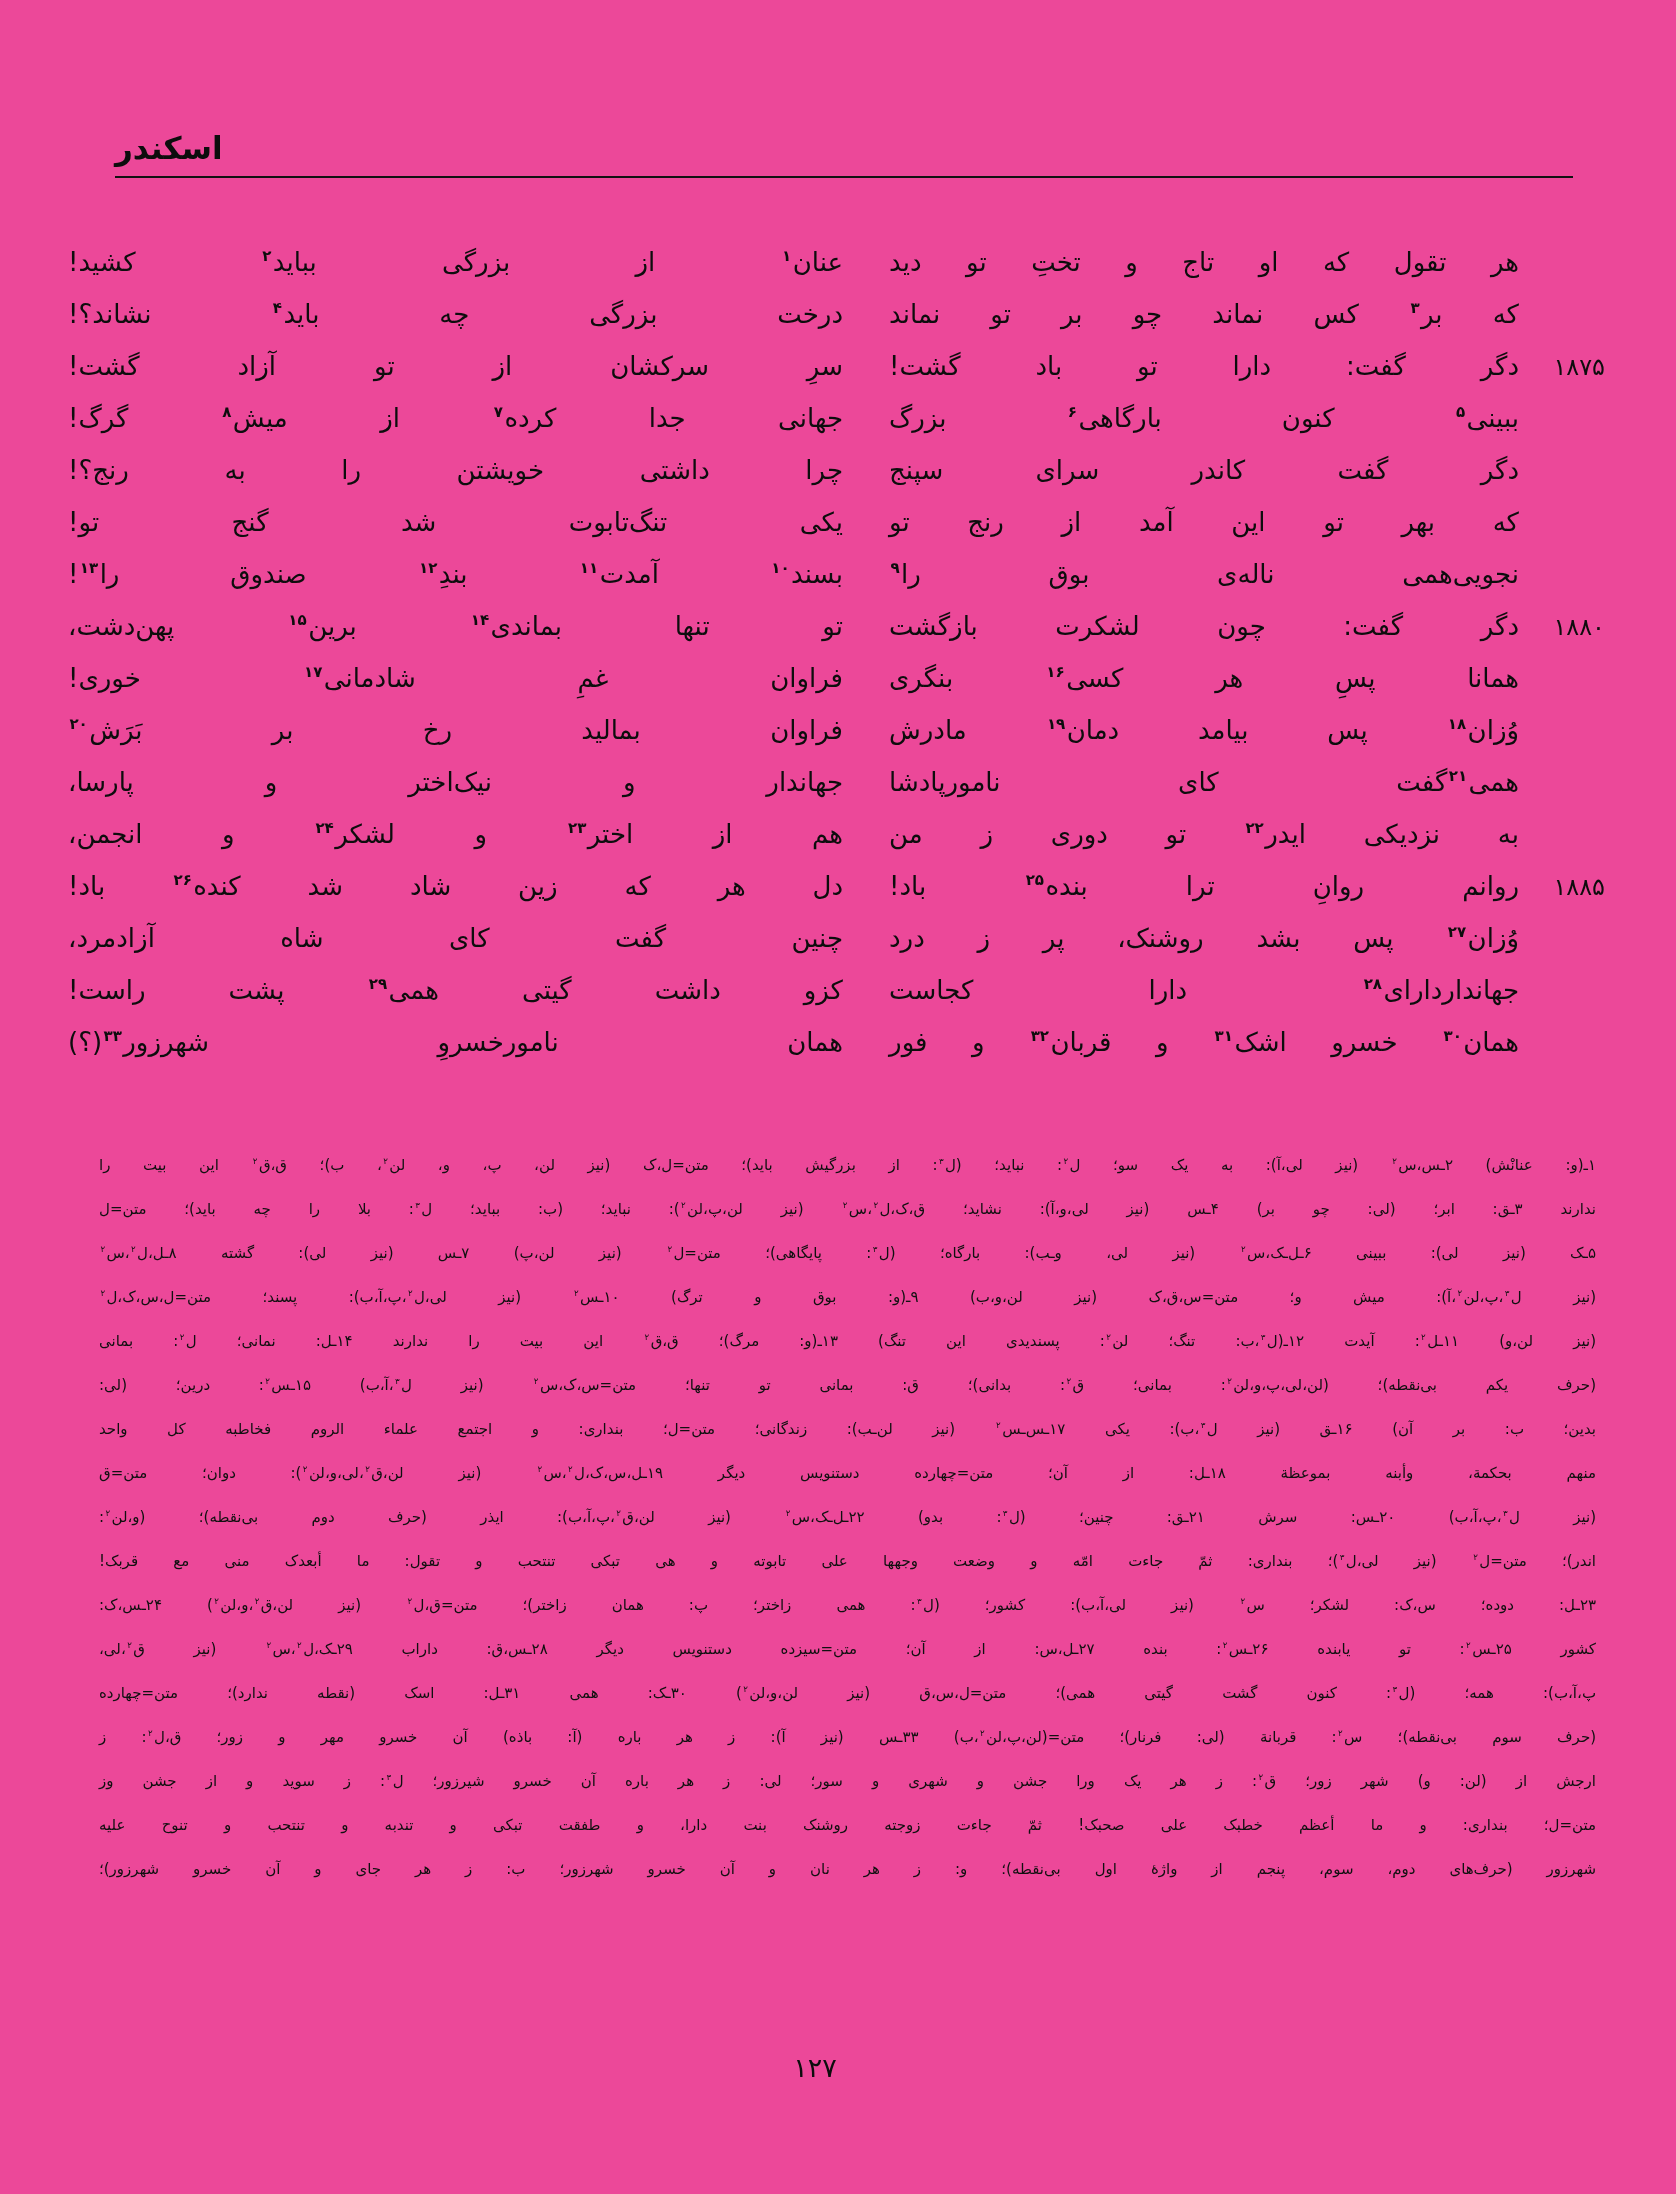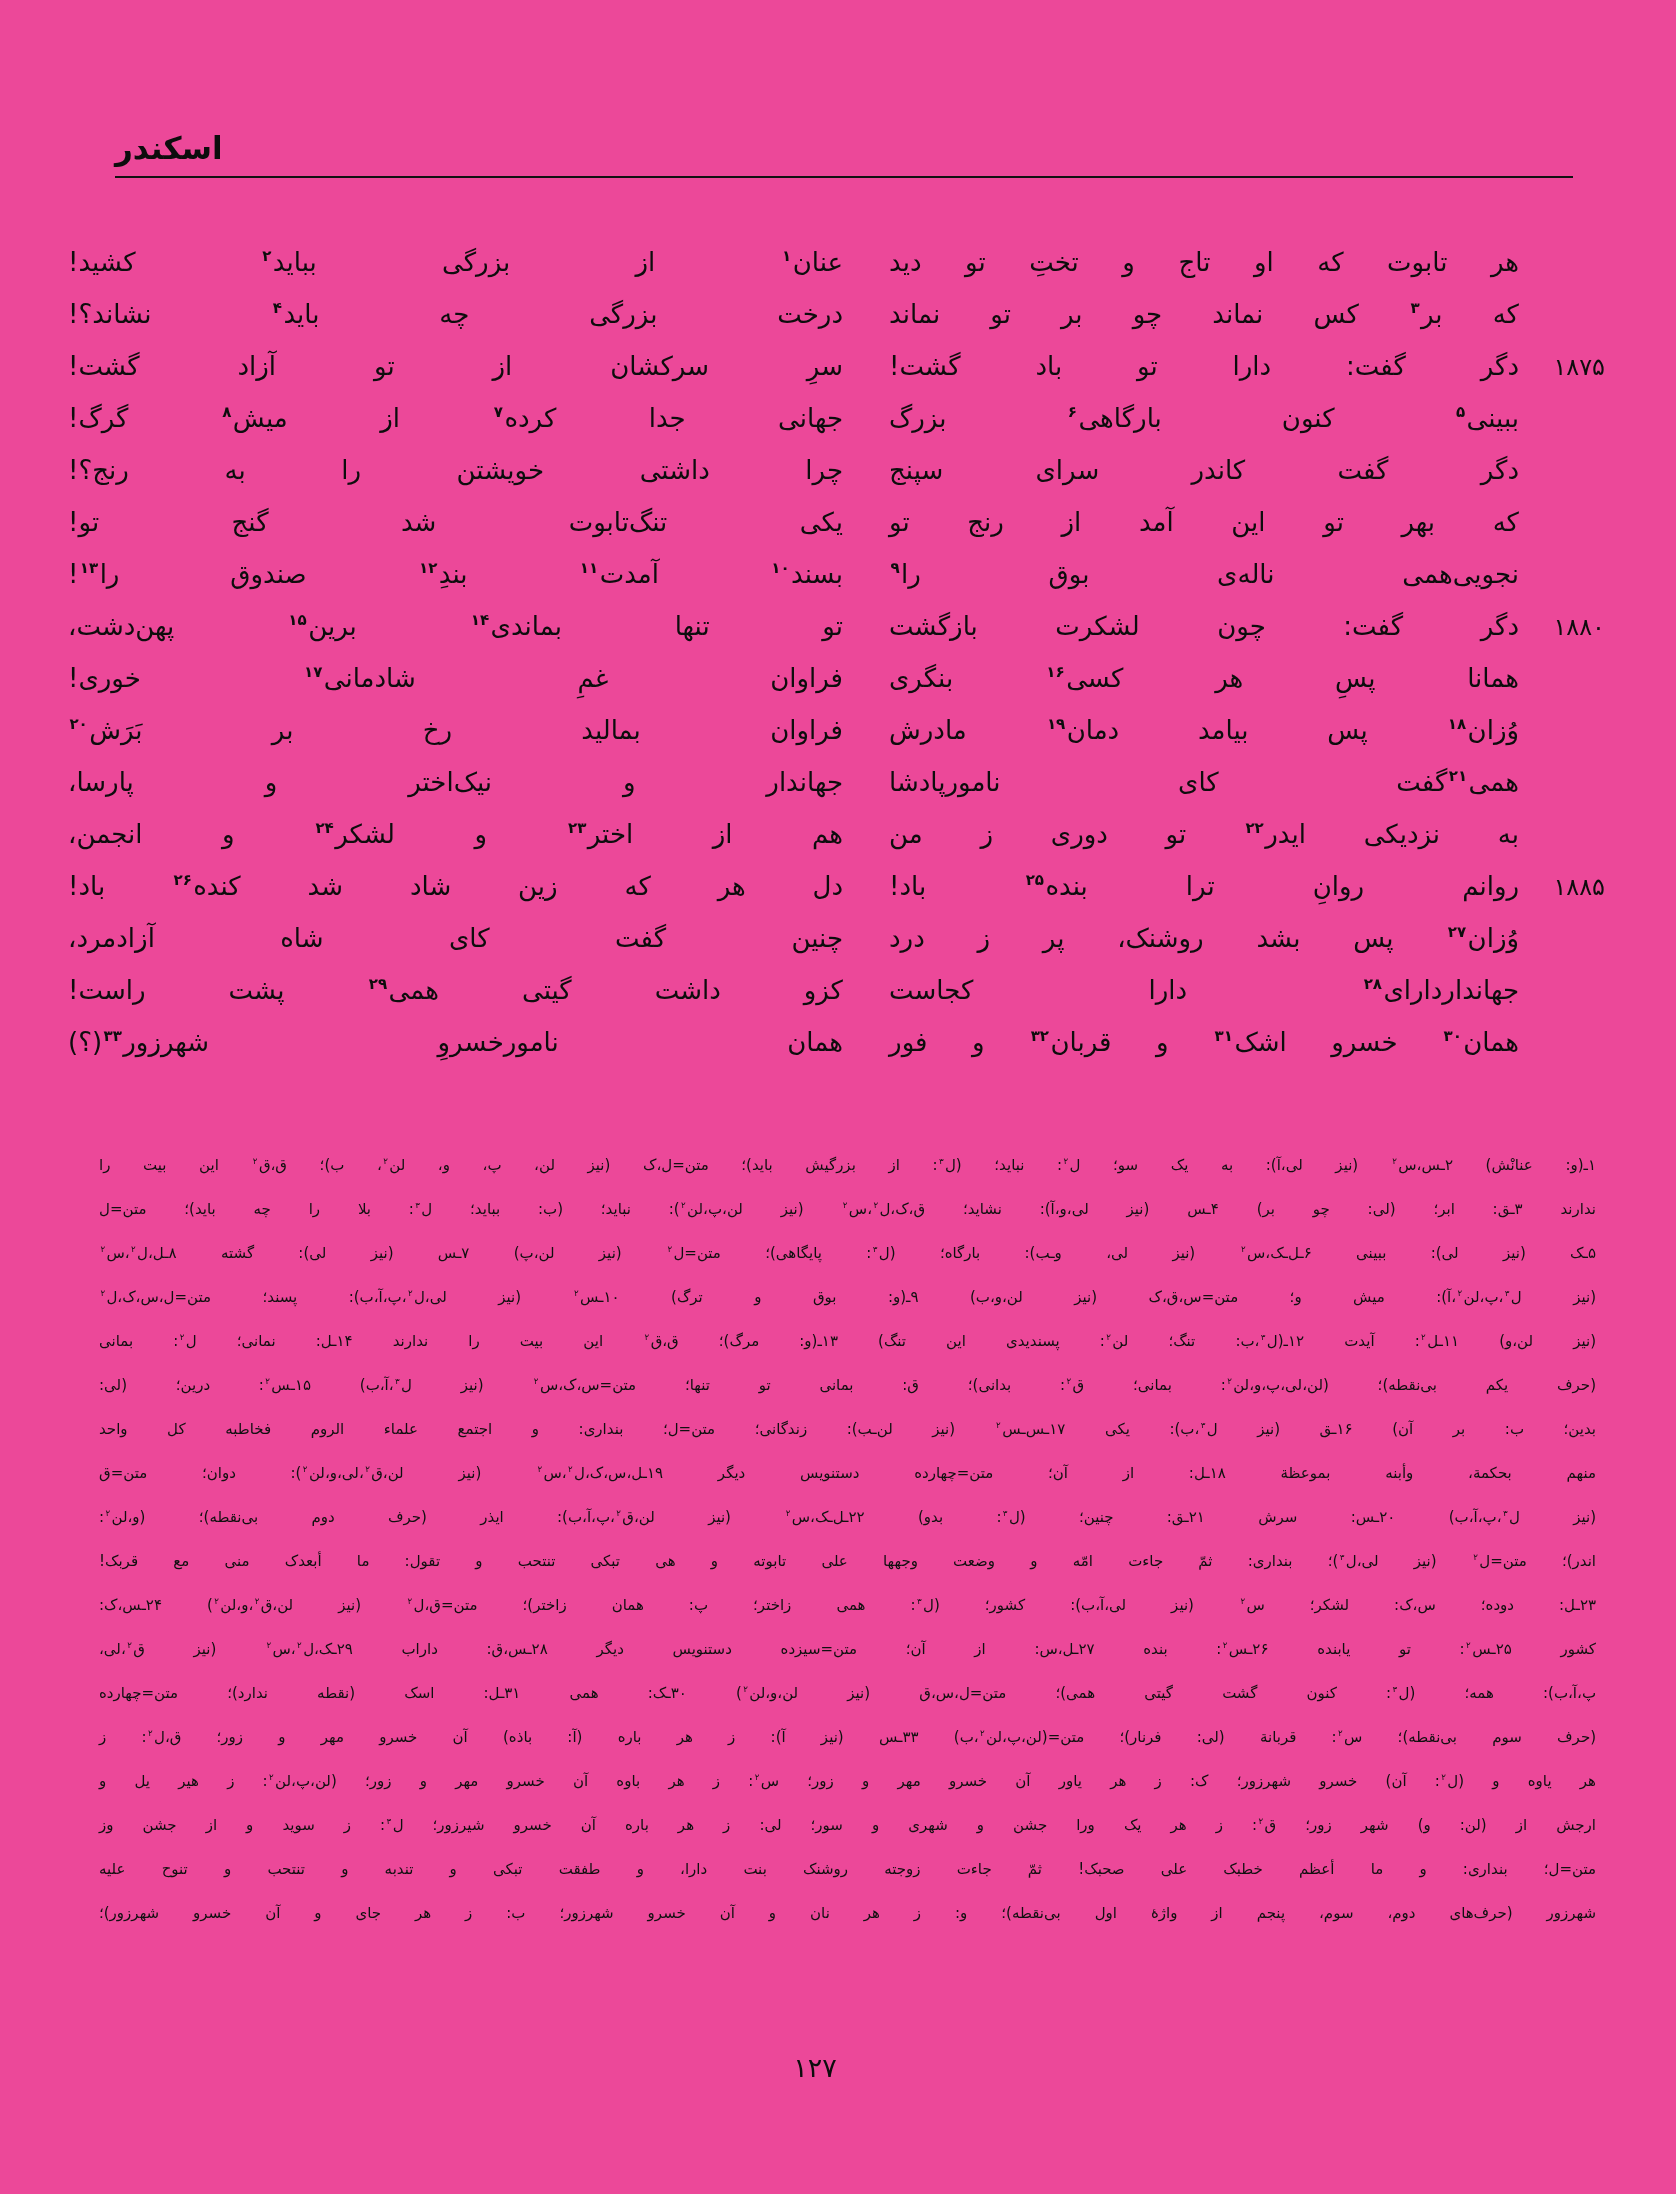--- a/index.html
+++ b/index.html
@@ -81,21 +81,21 @@
 
   <div class="running-head">اسکندر</div>
 
   <div class="head-rule"></div>
 
   <div class="poem" id="poem">
       <div class="couplet">
         <div class="verse-num"></div>
         <div class="hemi hemi-r">
           <span class="word">هر</span>
-          <span class="word">تابوت</span>
+          <span class="word">تقول</span>
           <span class="word">که</span>
           <span class="word">او</span>
           <span class="word">تاج</span>
           <span class="word">و</span>
           <span class="word">تختِ</span>
           <span class="word">تو</span>
           <span class="word">دید</span>
         </div>
         <div class="gutter"></div>
         <div class="hemi hemi-l">
@@ -399,21 +399,20 @@
       <div class="fn-line">(نیز لن،و)  ۱۱ـل<sup class="fn">۲</sup>: آیدت  ۱۲ـ(ل<sup class="fn">۳</sup>،ب: تنگ؛ لن<sup class="fn">۲</sup>: پسندیدی این تنگ)  ۱۳ـ(و: مرگ)؛ ق،ق<sup class="fn">۲</sup> این بیت را ندارند  ۱۴ـل: نمانی؛ ل<sup class="fn">۲</sup>: بمانی</div>
       <div class="fn-line">(حرف یکم بی‌نقطه)؛ (لن،لی،پ،و،لن<sup class="fn">۲</sup>: بمانی؛ ق<sup class="fn">۲</sup>: بدانی)؛ ق: بمانی تو تنها؛ متن=س،ک،س<sup class="fn">۲</sup> (نیز ل<sup class="fn">۳</sup>،آ،ب)  ۱۵ـس<sup class="fn">۲</sup>: درین؛ (لی:</div>
       <div class="fn-line">بدین؛ ب: بر آن)  ۱۶ـق (نیز ل<sup class="fn">۳</sup>،ب): یکی  ۱۷ـس‌ـس<sup class="fn">۲</sup> (نیز لن‌ـب): زندگانی؛ متن=ل؛ بنداری: و اجتمع علماء الروم فخاطبه کل واحد</div>
       <div class="fn-line">منهم بحکمة، وأبنه بموعظة  ۱۸ـل: از آن؛ متن=چهارده دستنویس دیگر  ۱۹ـل،س،ک،ل<sup class="fn">۲</sup>،س<sup class="fn">۲</sup> (نیز لن،ق<sup class="fn">۲</sup>،لی،و،لن<sup class="fn">۲</sup>): دوان؛ متن=ق</div>
       <div class="fn-line">(نیز ل<sup class="fn">۳</sup>،پ،آ،ب)  ۲۰ـس: سرش  ۲۱ـق: چنین؛ (ل<sup class="fn">۳</sup>: بدو)  ۲۲ـل‌ـک،س<sup class="fn">۲</sup> (نیز لن،ق<sup class="fn">۲</sup>،پ،آ،ب): ایذر (حرف دوم بی‌نقطه)؛ (و،لن<sup class="fn">۲</sup>:</div>
       <div class="fn-line">اندر)؛ متن=ل<sup class="fn">۲</sup> (نیز لی،ل<sup class="fn">۳</sup>)؛ بنداری: ثمّ جاءت امّه و وضعت وجهها علی تابوته و هی تبکی تنتحب و تقول: ما أبعدک منی مع قربک!</div>
       <div class="fn-line">۲۳ـل: دوده؛ س،ک: لشکر؛ س<sup class="fn">۲</sup> (نیز لی،آ،ب): کشور؛ (ل<sup class="fn">۳</sup>: همی زاختر؛ پ: همان زاختر)؛ متن=ق،ل<sup class="fn">۲</sup> (نیز لن،ق<sup class="fn">۲</sup>،و،لن<sup class="fn">۲</sup>)  ۲۴ـس،ک:</div>
       <div class="fn-line">کشور  ۲۵ـس<sup class="fn">۲</sup>: تو یابنده  ۲۶ـس<sup class="fn">۲</sup>: بنده  ۲۷ـل،س: از آن؛ متن=سیزده دستنویس دیگر  ۲۸ـس،ق: داراب  ۲۹ـک،ل<sup class="fn">۲</sup>،س<sup class="fn">۲</sup> (نیز ق<sup class="fn">۲</sup>،لی،</div>
       <div class="fn-line">پ،آ،ب): همه؛ (ل<sup class="fn">۳</sup>: کنون گشت گیتی همی)؛ متن=ل،س،ق (نیز لن،و،لن<sup class="fn">۲</sup>)  ۳۰ـک: همی  ۳۱ـل: اسک (نقطه ندارد)؛ متن=چهارده</div>
       <div class="fn-line">(حرف سوم بی‌نقطه)؛ س<sup class="fn">۲</sup>: قربانة (لی: فرنار)؛ متن=(لن،پ،لن<sup class="fn">۲</sup>،ب)  ۳۳ـس (نیز آ): ز هر باره (آ: باذه) آن خسرو مهر و زور؛ ق،ل<sup class="fn">۲</sup>: ز</div>
-      <div class="fn-line">هر یاوه و (ل<sup class="fn">۲</sup>: آن) خسرو شهرزور؛ ک: ز هر یاور آن خسرو مهر و زور؛ س<sup class="fn">۲</sup>: ز هر باوه آن خسرو مهر و زور؛ (لن،پ،لن<sup class="fn">۲</sup>: ز هیر یل و</div>
       <div class="fn-line">ارجش از (لن: و) شهر زور؛ ق<sup class="fn">۲</sup>: ز هر یک ورا جشن و شهری و سور؛ لی: ز هر باره آن خسرو شیرزور؛ ل<sup class="fn">۳</sup>: ز سوید و از جشن وز</div>
       <div class="fn-line">متن=ل؛ بنداری: و ما أعظم خطبک علی صحبک! ثمّ جاءت زوجته روشنک بنت دارا، و طفقت تبکی و تندبه و تنتحب و تنوح علیه</div>
       <div class="fn-line">شهرزور (حرف‌های دوم، سوم، پنجم از واژهٔ اول بی‌نقطه)؛ و: ز هر نان و آن خسرو شهرزور؛ ب: ز هر جای و آن خسرو شهرزور)؛</div>
     </div>
 
   <div class="folio">۱۲۷</div>
 
 </div>
 
 

